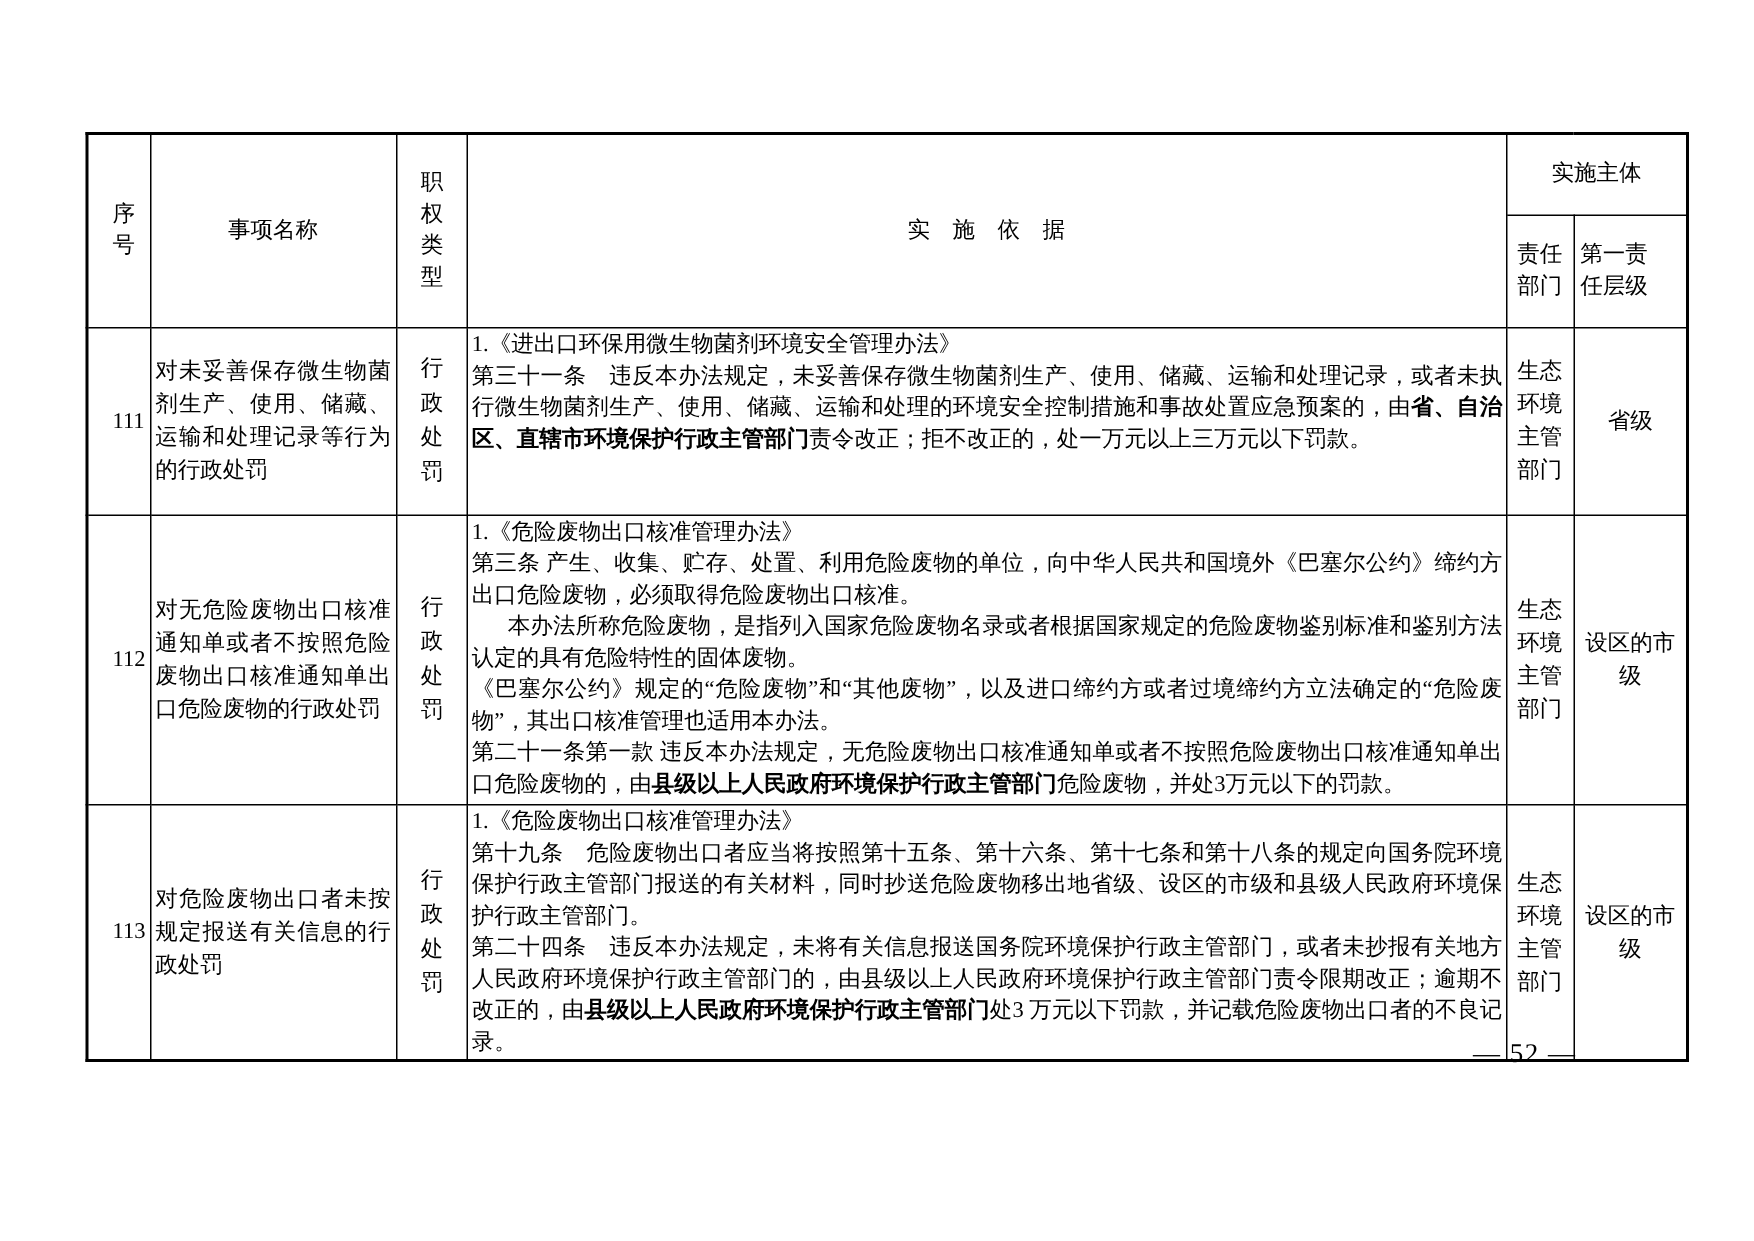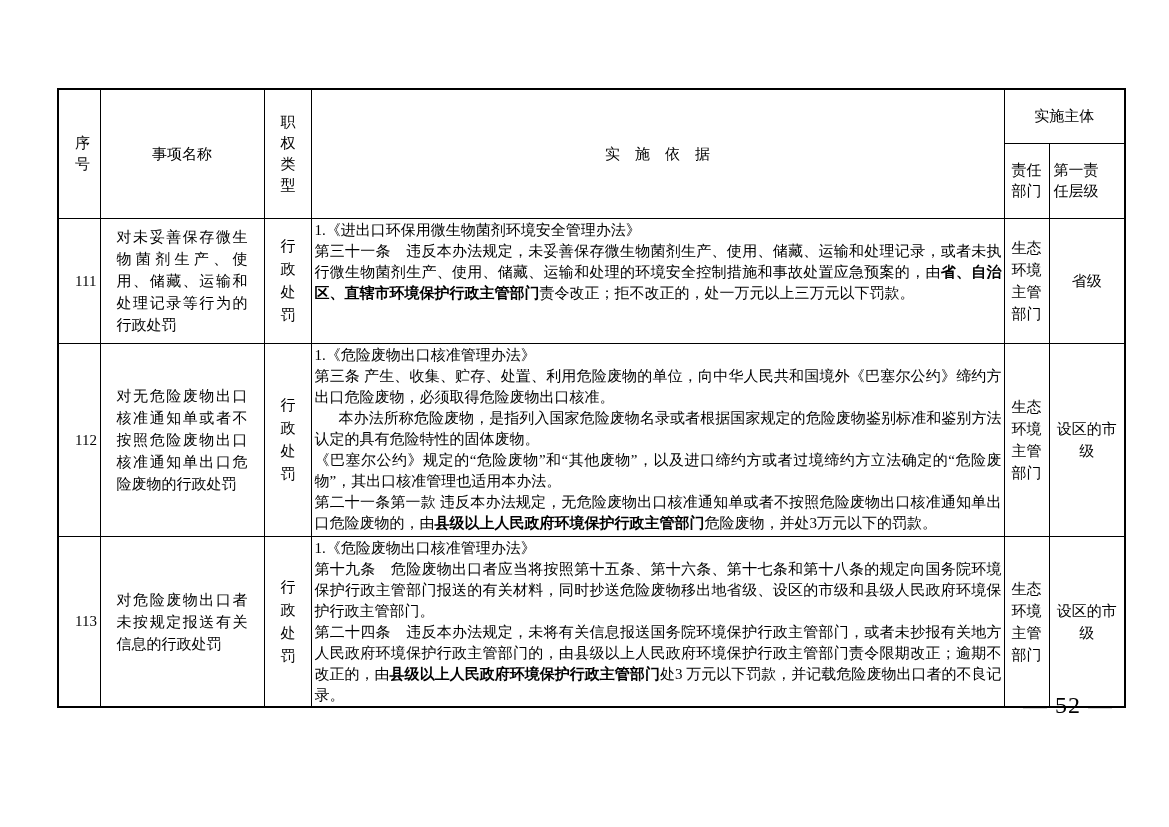--- a/index.html
+++ b/index.html
@@ -23,32 +23,32 @@
   }
   thead tr.group-row { height: 31px; }
   thead tr.sub-row   { height: 49px; }
   th { text-align: center; vertical-align: middle; line-height: 21px; word-break: break-all; }
   th.level-h { text-align: left; padding-left: 4px; }
   th.dept-h  { padding: 0 2px; }
   tbody tr:nth-child(1) { height: 94px; }
   tbody tr:nth-child(2) { height: 193px; }
   tbody tr:nth-child(3) { height: 147px; }
   td.index { text-align: center; vertical-align: middle; }
-  td.name  { text-align: justify; vertical-align: middle; padding: 0 16px; line-height: 22px; word-break: break-all; }
+  td.name  { text-align: justify; vertical-align: middle; padding: 0 3px; line-height: 22px; word-break: break-all; }
   td.type  { text-align: center; vertical-align: middle; line-height: 23px; }
   td.basis { text-align: justify; vertical-align: top; padding: 1px 2px 0 3px; line-height: 21px; word-break: break-all; }
   td.dept  { text-align: center; vertical-align: middle; padding: 0 2px; line-height: 22px; word-break: break-all; }
   td.level { text-align: center; vertical-align: middle; padding: 0 2px; line-height: 22px; word-break: break-all; margin-left: 20px; }
   .para { margin: 0; }
   .para.indent { text-indent: 1.6em; }
   .para b { font-weight: bold; }
   .page-number {
-    position: absolute; left: 1008px; top: 692px;
-    width: 120px; text-align: center;
-    font-size: 24px; letter-spacing: 1px;
+    position: absolute; left: 931px; top: 692px;
+    width: 120px; text-align: right;
+    font-size: 18px; letter-spacing: 1px;
   }
 </style>
 </head>
 <body>
 
 <table class="doc-table">
   <colgroup>
     <col style="width:42px">
     <col style="width:164px">
     <col style="width:47px">

